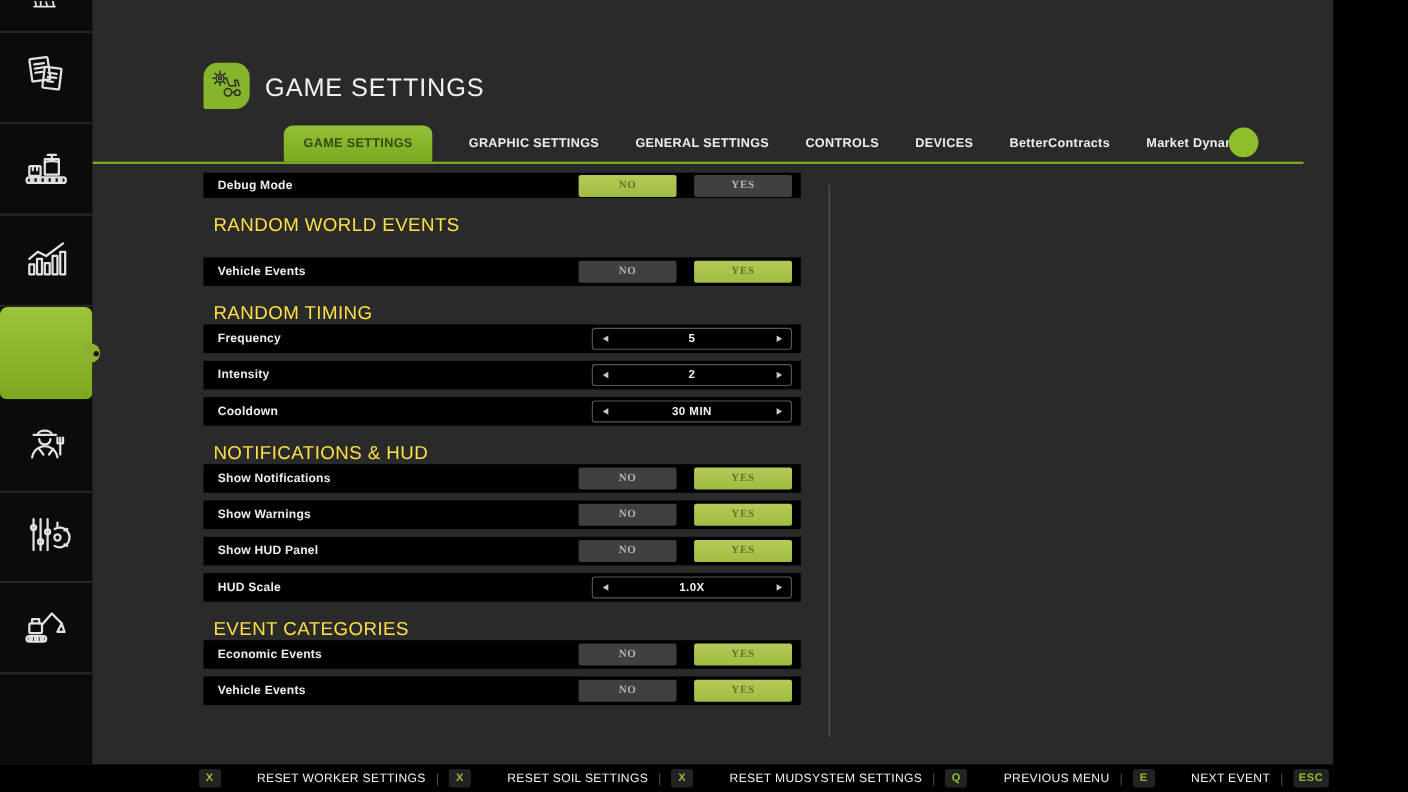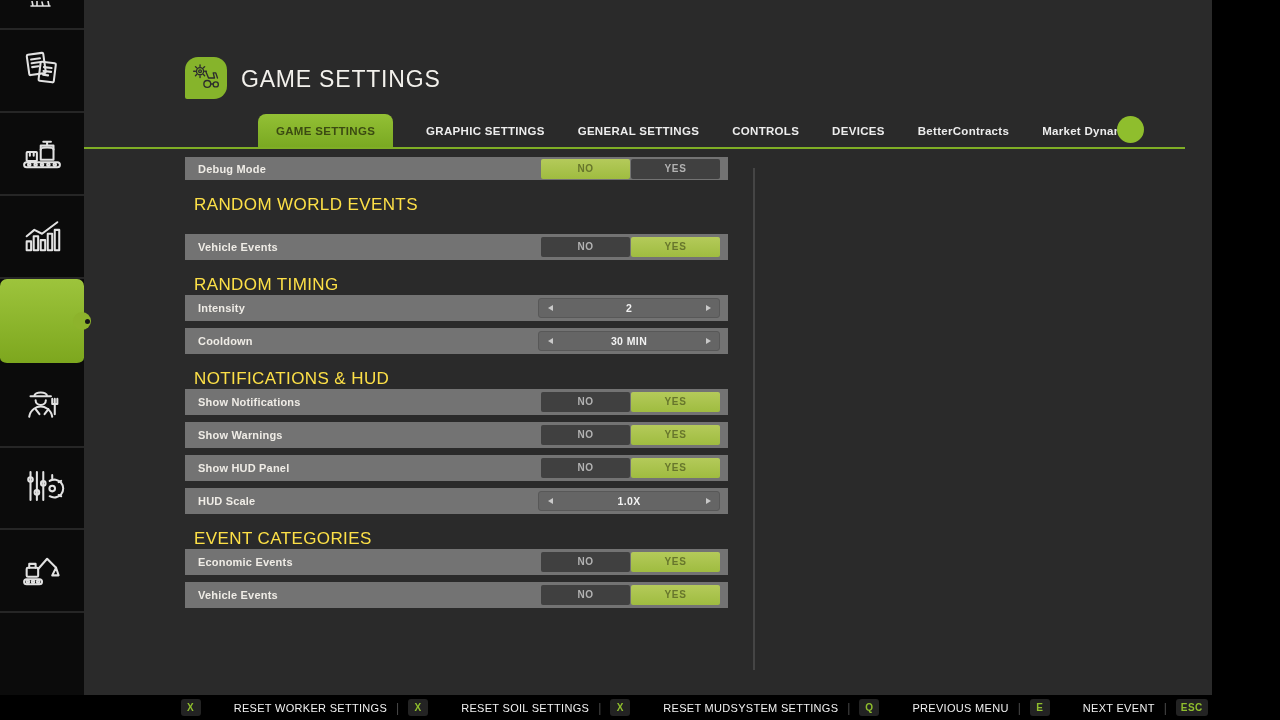--- a/index.html
+++ b/index.html
@@ -25,24 +25,24 @@
   .tabs { position:absolute; left:258px; top:114px; height:33px; display:flex; align-items:stretch; gap:33px; z-index:3; }
   .tab { display:flex; align-items:center; font-size:11.5px; font-weight:bold; color:#ededed; letter-spacing:0.3px; position:relative; cursor:pointer; white-space:nowrap; }
   .tab.active { background:linear-gradient(180deg,#93c035,#7aa922); color:#3b4a12; padding:0 18px; border-radius:8px 8px 0 0; }
   .tab-badge { position:absolute; right:-3px; top:2px; width:27px; height:27px; border-radius:50%; background:#8fbe2d; z-index:2; }
   .tab-underline { position:absolute; left:84px; top:147px; width:1101px; height:2px; background:#7fae25; z-index:2; }
 
   
   .content { position:absolute; left:185px; top:155px; width:543px; padding-top:2px; }
   .sec-title { font-size:17px; font-weight:400; color:#fde047; letter-spacing:0.4px; height:21px; line-height:21px; margin:14px 0 0 9px; }
   .sec-title.spaced { margin-bottom:19px; }
-  .row { position:relative; height:26px; background:#737373; display:flex; align-items:center; padding-left:13px; margin-bottom:7px; }
+  .row { position:relative; height:26px; background:#000000; display:flex; align-items:center; padding-left:13px; margin-bottom:7px; }
   .row.clipped { height:23px; }
   .row-label { font-size:11px; font-weight:bold; color:#efece6; letter-spacing:0.2px; }
-  .toggle { position:absolute; right:8px; top:50%; margin-top:-10px; display:flex; gap:1px; }
+  .toggle { position:absolute; right:8px; top:50%; margin-top:-10px; display:flex; gap:16px;font-family:Liberation Serif, serif; }
   .tbtn { width:89px; height:20px; line-height:20px; text-align:center; font-size:10px; font-weight:bold; letter-spacing:0.6px; color:#b2b2b2; background:#404040; border-radius:2px; cursor:pointer; }
   .tbtn.on { background:linear-gradient(180deg,#b4ca5a,#9fbc40); color:#67762c; }
   .spinner { position:absolute; right:8px; top:50%; margin-top:-10px; width:182px; height:20px; border:1px solid #585858; border-radius:3px; background:rgba(0,0,0,0.12); }
   .spin-val { position:absolute; left:0; right:0; top:0; bottom:0; text-align:center; line-height:18px; font-size:10.5px; font-weight:bold; color:#f2f2f2; letter-spacing:0.4px; }
   .arr { position:absolute; top:0; width:22px; height:100%; display:flex; align-items:center; justify-content:center; cursor:pointer; z-index:2; }
   .arr.left { left:0; } .arr.right { right:0; }
   .tri-l { width:0; height:0; border-top:3.5px solid transparent; border-bottom:3.5px solid transparent; border-right:5px solid #c9c9c9; }
   .tri-r { width:0; height:0; border-top:3.5px solid transparent; border-bottom:3.5px solid transparent; border-left:5px solid #c9c9c9; }
 
   
@@ -196,20 +196,32 @@
       <div class="sec-title spaced">RANDOM WORLD EVENTS</div>
       <div class="row">
         <span class="row-label">Vehicle Events</span>
         <div class="toggle">
           <div class="tbtn">NO</div>
           <div class="tbtn on">YES</div>
         </div>
       </div>
       <div class="sec-title">RANDOM TIMING</div>
       <div class="row">
+        <span class="row-label">Frequency</span>
+        <div class="spinner">
+          <div class="arr left">
+            <i class="tri-l"></i>
+          </div>
+          <span class="spin-val">5</span>
+          <div class="arr right">
+            <i class="tri-r"></i>
+          </div>
+        </div>
+      </div>
+      <div class="row">
         <span class="row-label">Intensity</span>
         <div class="spinner">
           <div class="arr left">
             <i class="tri-l"></i>
           </div>
           <span class="spin-val">2</span>
           <div class="arr right">
             <i class="tri-r"></i>
           </div>
         </div>

